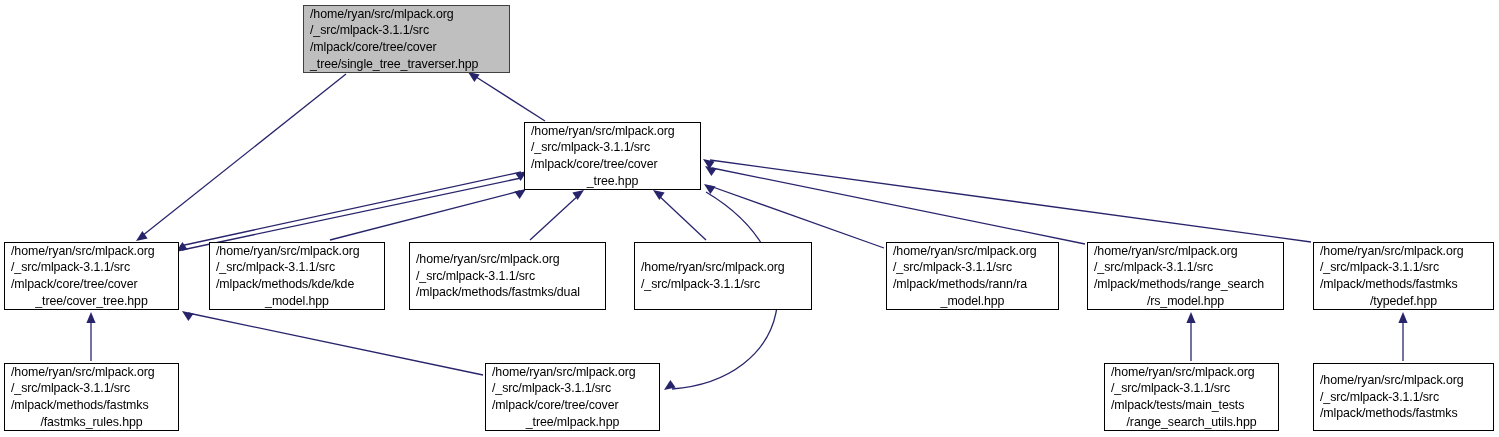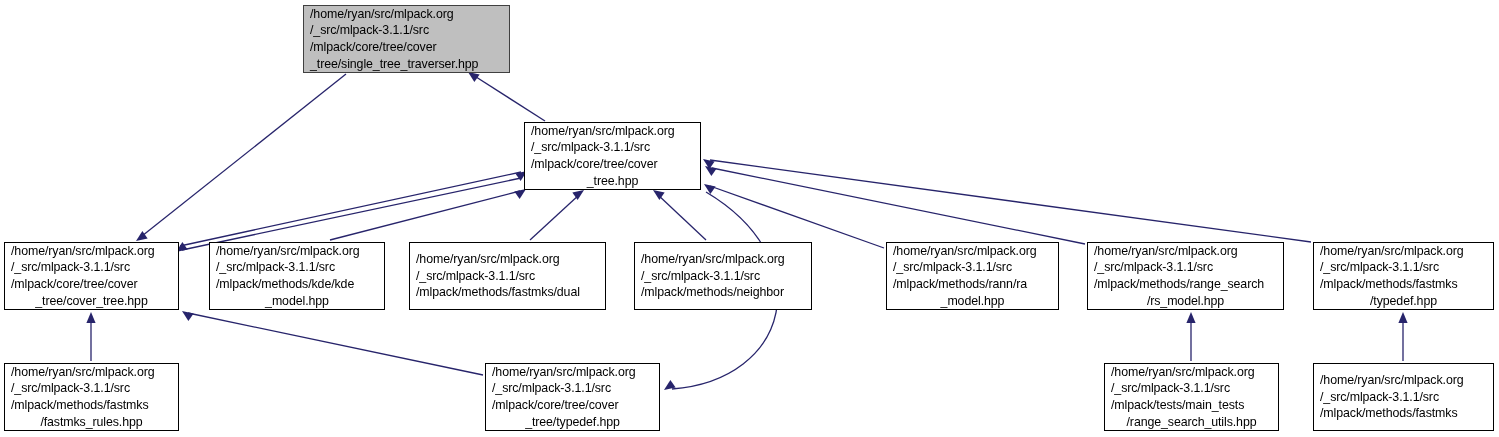--- a/index.html
+++ b/index.html
@@ -120,22 +120,22 @@
         <path d="M 1403,361 L 1403,318" stroke="#27246b" stroke-width="1.3" fill="none"></path>
         <polygon points="1403,312 1407.6,323 1398.4,323" fill="#27246b"></polygon>
       </g>
     </svg>
   <div id="node-layer">
       <div class="node root" style="left: 303px; top: 5px; width: 207px; height: 68px;"><span class="line left">/home/ryan/src/mlpack.org</span><span class="line left">/_src/mlpack-3.1.1/src</span><span class="line left">/mlpack/core/tree/cover</span><span class="line left">_tree/single_tree_traverser.hpp</span></div>
       <div class="node" style="left: 524px; top: 122px; width: 177px; height: 68px;"><span class="line left">/home/ryan/src/mlpack.org</span><span class="line left">/_src/mlpack-3.1.1/src</span><span class="line left">/mlpack/core/tree/cover</span><span class="line">_tree.hpp</span></div>
       <div class="node" style="left: 4px; top: 242px; width: 175px; height: 68px;"><span class="line left">/home/ryan/src/mlpack.org</span><span class="line left">/_src/mlpack-3.1.1/src</span><span class="line left">/mlpack/core/tree/cover</span><span class="line">_tree/cover_tree.hpp</span></div>
       <div class="node" style="left: 209px; top: 242px; width: 176px; height: 68px;"><span class="line left">/home/ryan/src/mlpack.org</span><span class="line left">/_src/mlpack-3.1.1/src</span><span class="line left">/mlpack/methods/kde/kde</span><span class="line">_model.hpp</span></div>
       <div class="node" style="left: 409px; top: 242px; width: 197px; height: 68px;"><span class="line left">/home/ryan/src/mlpack.org</span><span class="line left">/_src/mlpack-3.1.1/src</span><span class="line left">/mlpack/methods/fastmks/dual</span></div>
-      <div class="node" style="left: 634px; top: 242px; width: 178px; height: 68px;"><span class="line left">/home/ryan/src/mlpack.org</span><span class="line left">/_src/mlpack-3.1.1/src</span><span class="line left">/mlpack/methods/neighbor</span></div>
+      <div class="node" style="left: 634px; top: 242px; width: 178px; height: 68px;"><span class="line left">/home/ryan/src/mlpack.org</span><span class="line left">/_src/mlpack-3.1.1/src</span></div>
       <div class="node" style="left: 886px; top: 242px; width: 173px; height: 68px;"><span class="line left">/home/ryan/src/mlpack.org</span><span class="line left">/_src/mlpack-3.1.1/src</span><span class="line left">/mlpack/methods/rann/ra</span><span class="line">_model.hpp</span></div>
       <div class="node" style="left: 1087px; top: 242px; width: 197px; height: 68px;"><span class="line left">/home/ryan/src/mlpack.org</span><span class="line left">/_src/mlpack-3.1.1/src</span><span class="line left">/mlpack/methods/range_search</span><span class="line">/rs_model.hpp</span></div>
       <div class="node" style="left: 1313px; top: 242px; width: 181px; height: 68px;"><span class="line left">/home/ryan/src/mlpack.org</span><span class="line left">/_src/mlpack-3.1.1/src</span><span class="line left">/mlpack/methods/fastmks</span><span class="line">/typedef.hpp</span></div>
       <div class="node" style="left: 4px; top: 363px; width: 175px; height: 68px;"><span class="line left">/home/ryan/src/mlpack.org</span><span class="line left">/_src/mlpack-3.1.1/src</span><span class="line left">/mlpack/methods/fastmks</span><span class="line">/fastmks_rules.hpp</span></div>
-      <div class="node" style="left: 485px; top: 363px; width: 175px; height: 68px;"><span class="line left">/home/ryan/src/mlpack.org</span><span class="line left">/_src/mlpack-3.1.1/src</span><span class="line left">/mlpack/core/tree/cover</span><span class="line">_tree/typedef.hpp</span></div>
+      <div class="node" style="left: 485px; top: 363px; width: 175px; height: 68px;"><span class="line left">/home/ryan/src/mlpack.org</span><span class="line left">/_src/mlpack-3.1.1/src</span><span class="line left">/mlpack/core/tree/cover</span><span class="line">_tree/mlpack.hpp</span></div>
       <div class="node" style="left: 1104px; top: 363px; width: 175px; height: 68px;"><span class="line left">/home/ryan/src/mlpack.org</span><span class="line left">/_src/mlpack-3.1.1/src</span><span class="line left">/mlpack/tests/main_tests</span><span class="line">/range_search_utils.hpp</span></div>
       <div class="node" style="left: 1313px; top: 363px; width: 181px; height: 68px;"><span class="line left">/home/ryan/src/mlpack.org</span><span class="line left">/_src/mlpack-3.1.1/src</span><span class="line left">/mlpack/methods/fastmks</span></div>
     </div>
 </div>
 
 </body></html>

